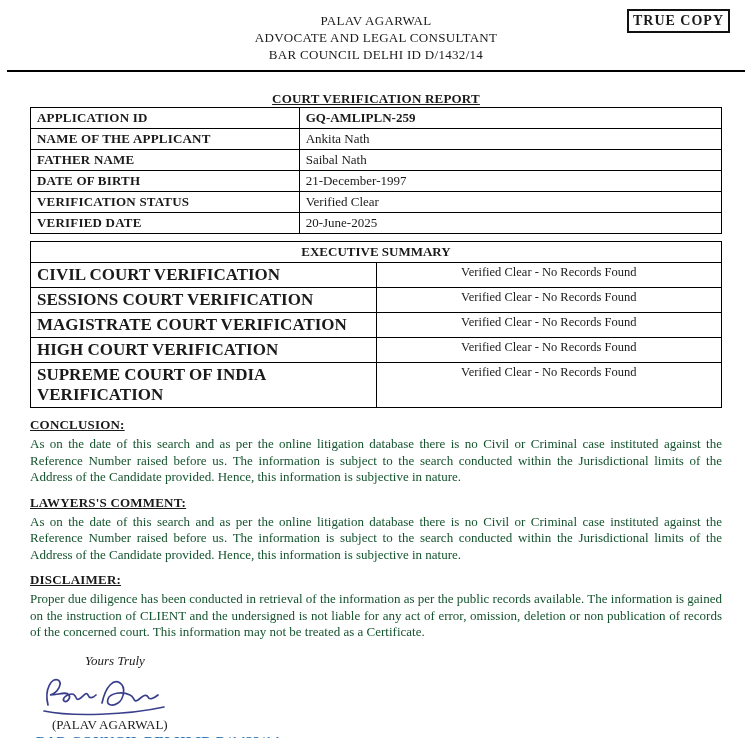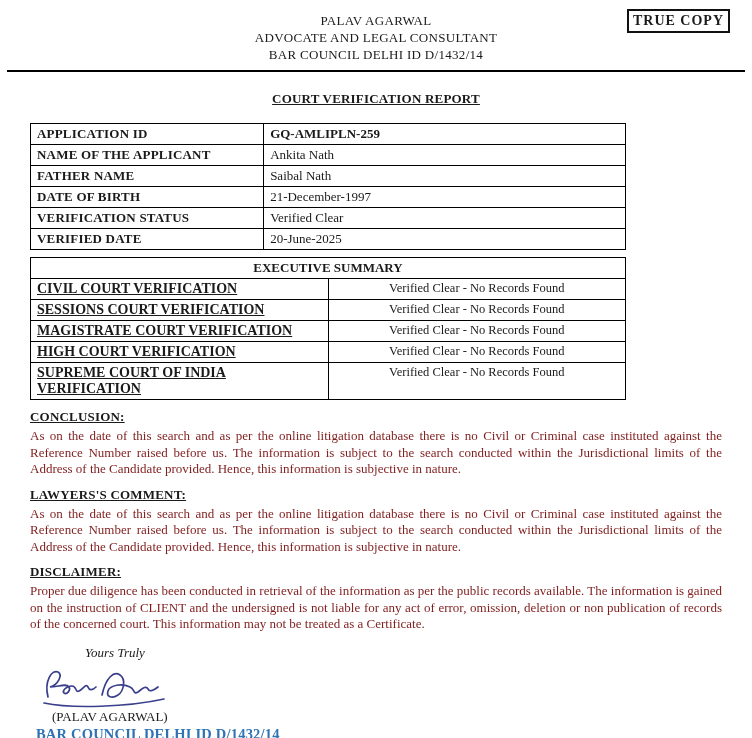--- a/index.html
+++ b/index.html
@@ -42,53 +42,53 @@
     text-align: center;
     font-size: 13px;
     font-weight: bold;
     letter-spacing: 0.2px;
   }
   .report-title span { text-decoration: underline; }
 
   
   table {
     border-collapse: collapse;
-    width: 596px;
-    margin: 16px 30px 0 30px;
+    width: 692px;
+    margin: 0 30px 0 30px;
     table-layout: fixed;
   }
   td, th {
     border: 1px solid #000;
     font-size: 13px;
     padding: 2px 6px;
     vertical-align: top;
     overflow: hidden;
   }
   .details .lbl { width: 37%; font-weight: bold; letter-spacing: 0.2px; }
   .details .val-strong { font-weight: bold; }
   .details .addr-row td { height: 50px; }
   .summary { margin-top: 7px; }
   .summary th { text-align: center; font-size: 13px; font-weight: bold; padding: 2px; }
-  .summary .lbl { width: 43%; font-weight: bold; font-size: 14px; text-decoration: underline; }
+  .summary .lbl { width: 43%; font-weight: bold; font-size: 17px; }
   .summary .val { text-align: center; font-size: 12.5px; }
 
   
   .section { margin: 9px 30px 0 30px; }
   .section-heading {
     font-size: 13px;
     font-weight: bold;
     text-decoration: underline;
     letter-spacing: 0.2px;
     margin-bottom: 3px;
   }
   .section-body {
     font-size: 13px;
     line-height: 16.5px;
     text-align: justify;
-    color: #7f1d1d;
+    color: #14532d;
   }
 
   
   .salutation { margin: 12px 0 0 85px; font-size: 13px; font-style: italic; }
   .signature { margin: 2px 0 0 36px; color: var(--color-signature, #3a3f8c); height: 46px; }
   .signer-name { margin: 0 0 0 52px; font-size: 13px; }
   .signer-bar {
     margin: 1px 0 0 36px;
     font-size: 14.5px;
     font-weight: bold;

